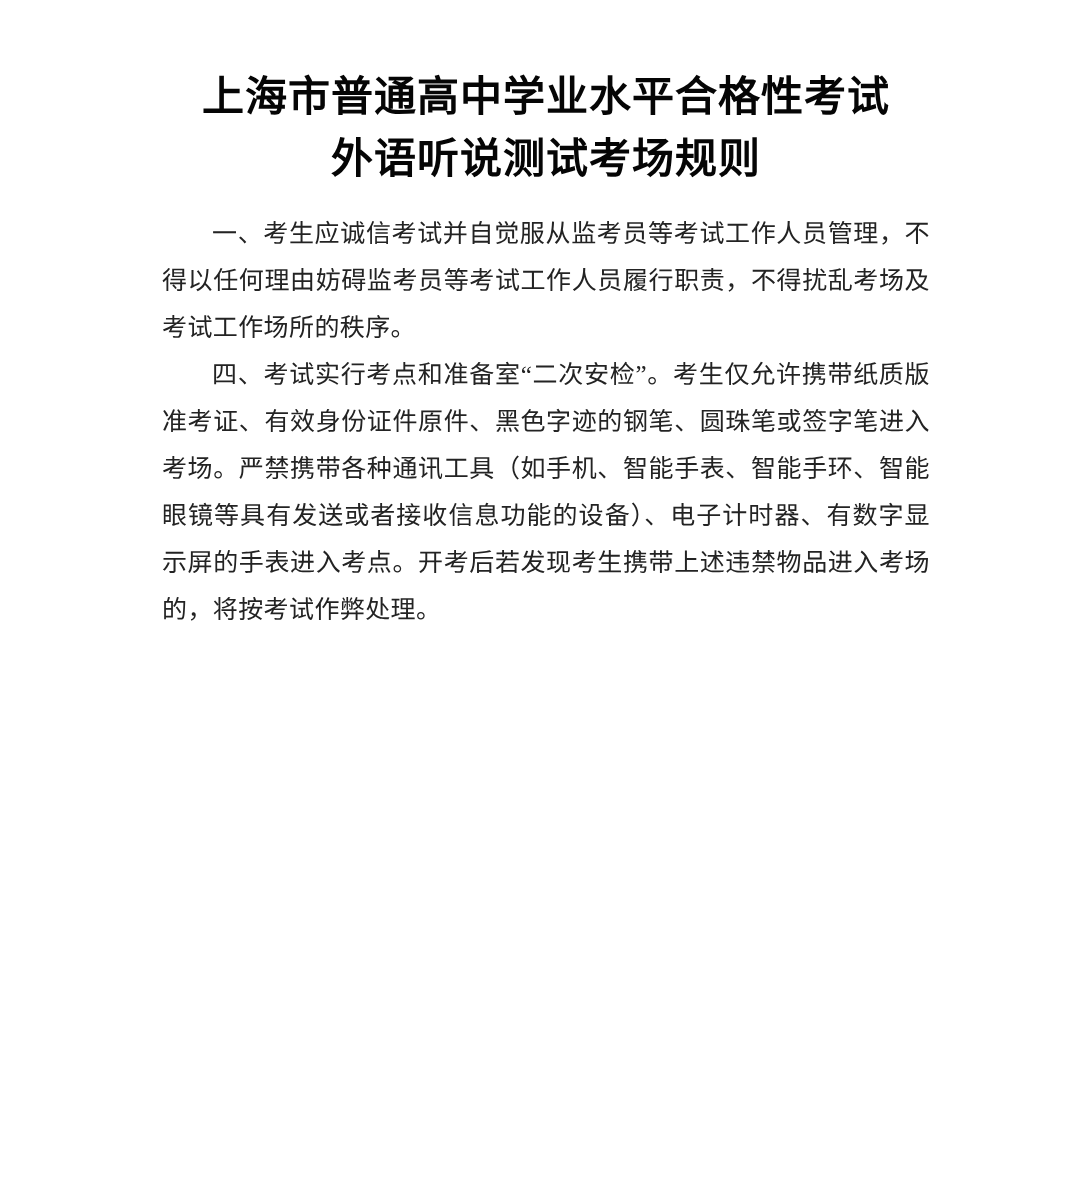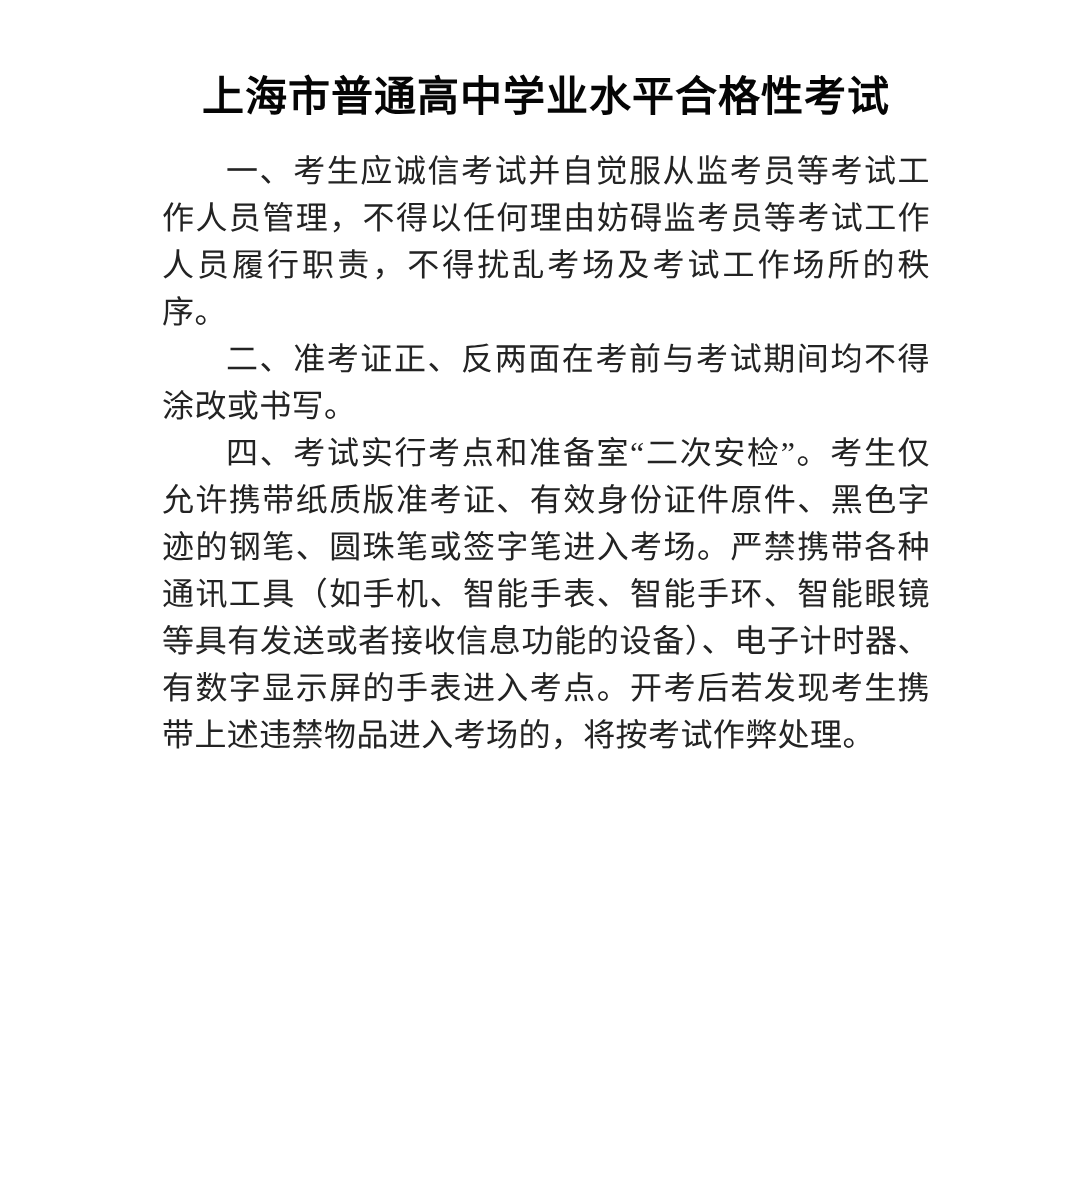--- a/index.html
+++ b/index.html
@@ -31,21 +31,21 @@
     color: #050505;
     letter-spacing: 1px;
   }
   .doc-title .title-line {
     display: block;
     white-space: nowrap;
   }
   .doc-body p.rule {
     margin: 0;
     font-family: "Liberation Serif", "DejaVu Serif", serif;
-    font-size: 32px;
+    font-size: 25px;
     line-height: 47px;
     text-align: justify;
     text-justify: inter-character;
     text-indent: 2em;
     color: #232323;
     letter-spacing: 0.4px;
   }
   .doc-body p.rule .seg {
     font-weight: 400;
   }
@@ -55,19 +55,19 @@
     color: #000000;
     letter-spacing: 0;
   }
 </style>
 </head>
 <body>
 
 <div class="page">
   <h1 class="doc-title">
     <span class="title-line">上海市普通高中学业水平合格性考试</span>
+    <span class="title-line">外语听说测试考场规则</span>
   </h1>
   <div class="doc-body" id="doc-body">
       <p class="rule"><span class="seg">一、考生应诚信考试并自觉服从监考员等考试工作人员管理，不得以任何理由妨碍监考员等考试工作人员履行职责，不得扰乱考场及考试工作场所的秩序。</span></p>
-      <p class="rule"><span class="seg">二、准考证正、反两面在考前与考试期间均不得涂改或书写。</span></p>
       <p class="rule"><span class="seg">四、考试实行考点和准备室“二次安检”。考生仅允许携带纸质版准考证、有效身份证件原件、黑色字迹的钢笔、圆珠笔或签字笔进入考场。严禁携带各种通讯工具（如手机、智能手表、智能手环、智能眼镜等具有发送或者接收信息功能的设备）、电子计时器、有数字显示屏的手表进入考点。开考后若发现考生携带上述违禁物品进入考场的，将按考试作弊处理。</span></p>
     </div>
 </div>
 
 </body></html>

